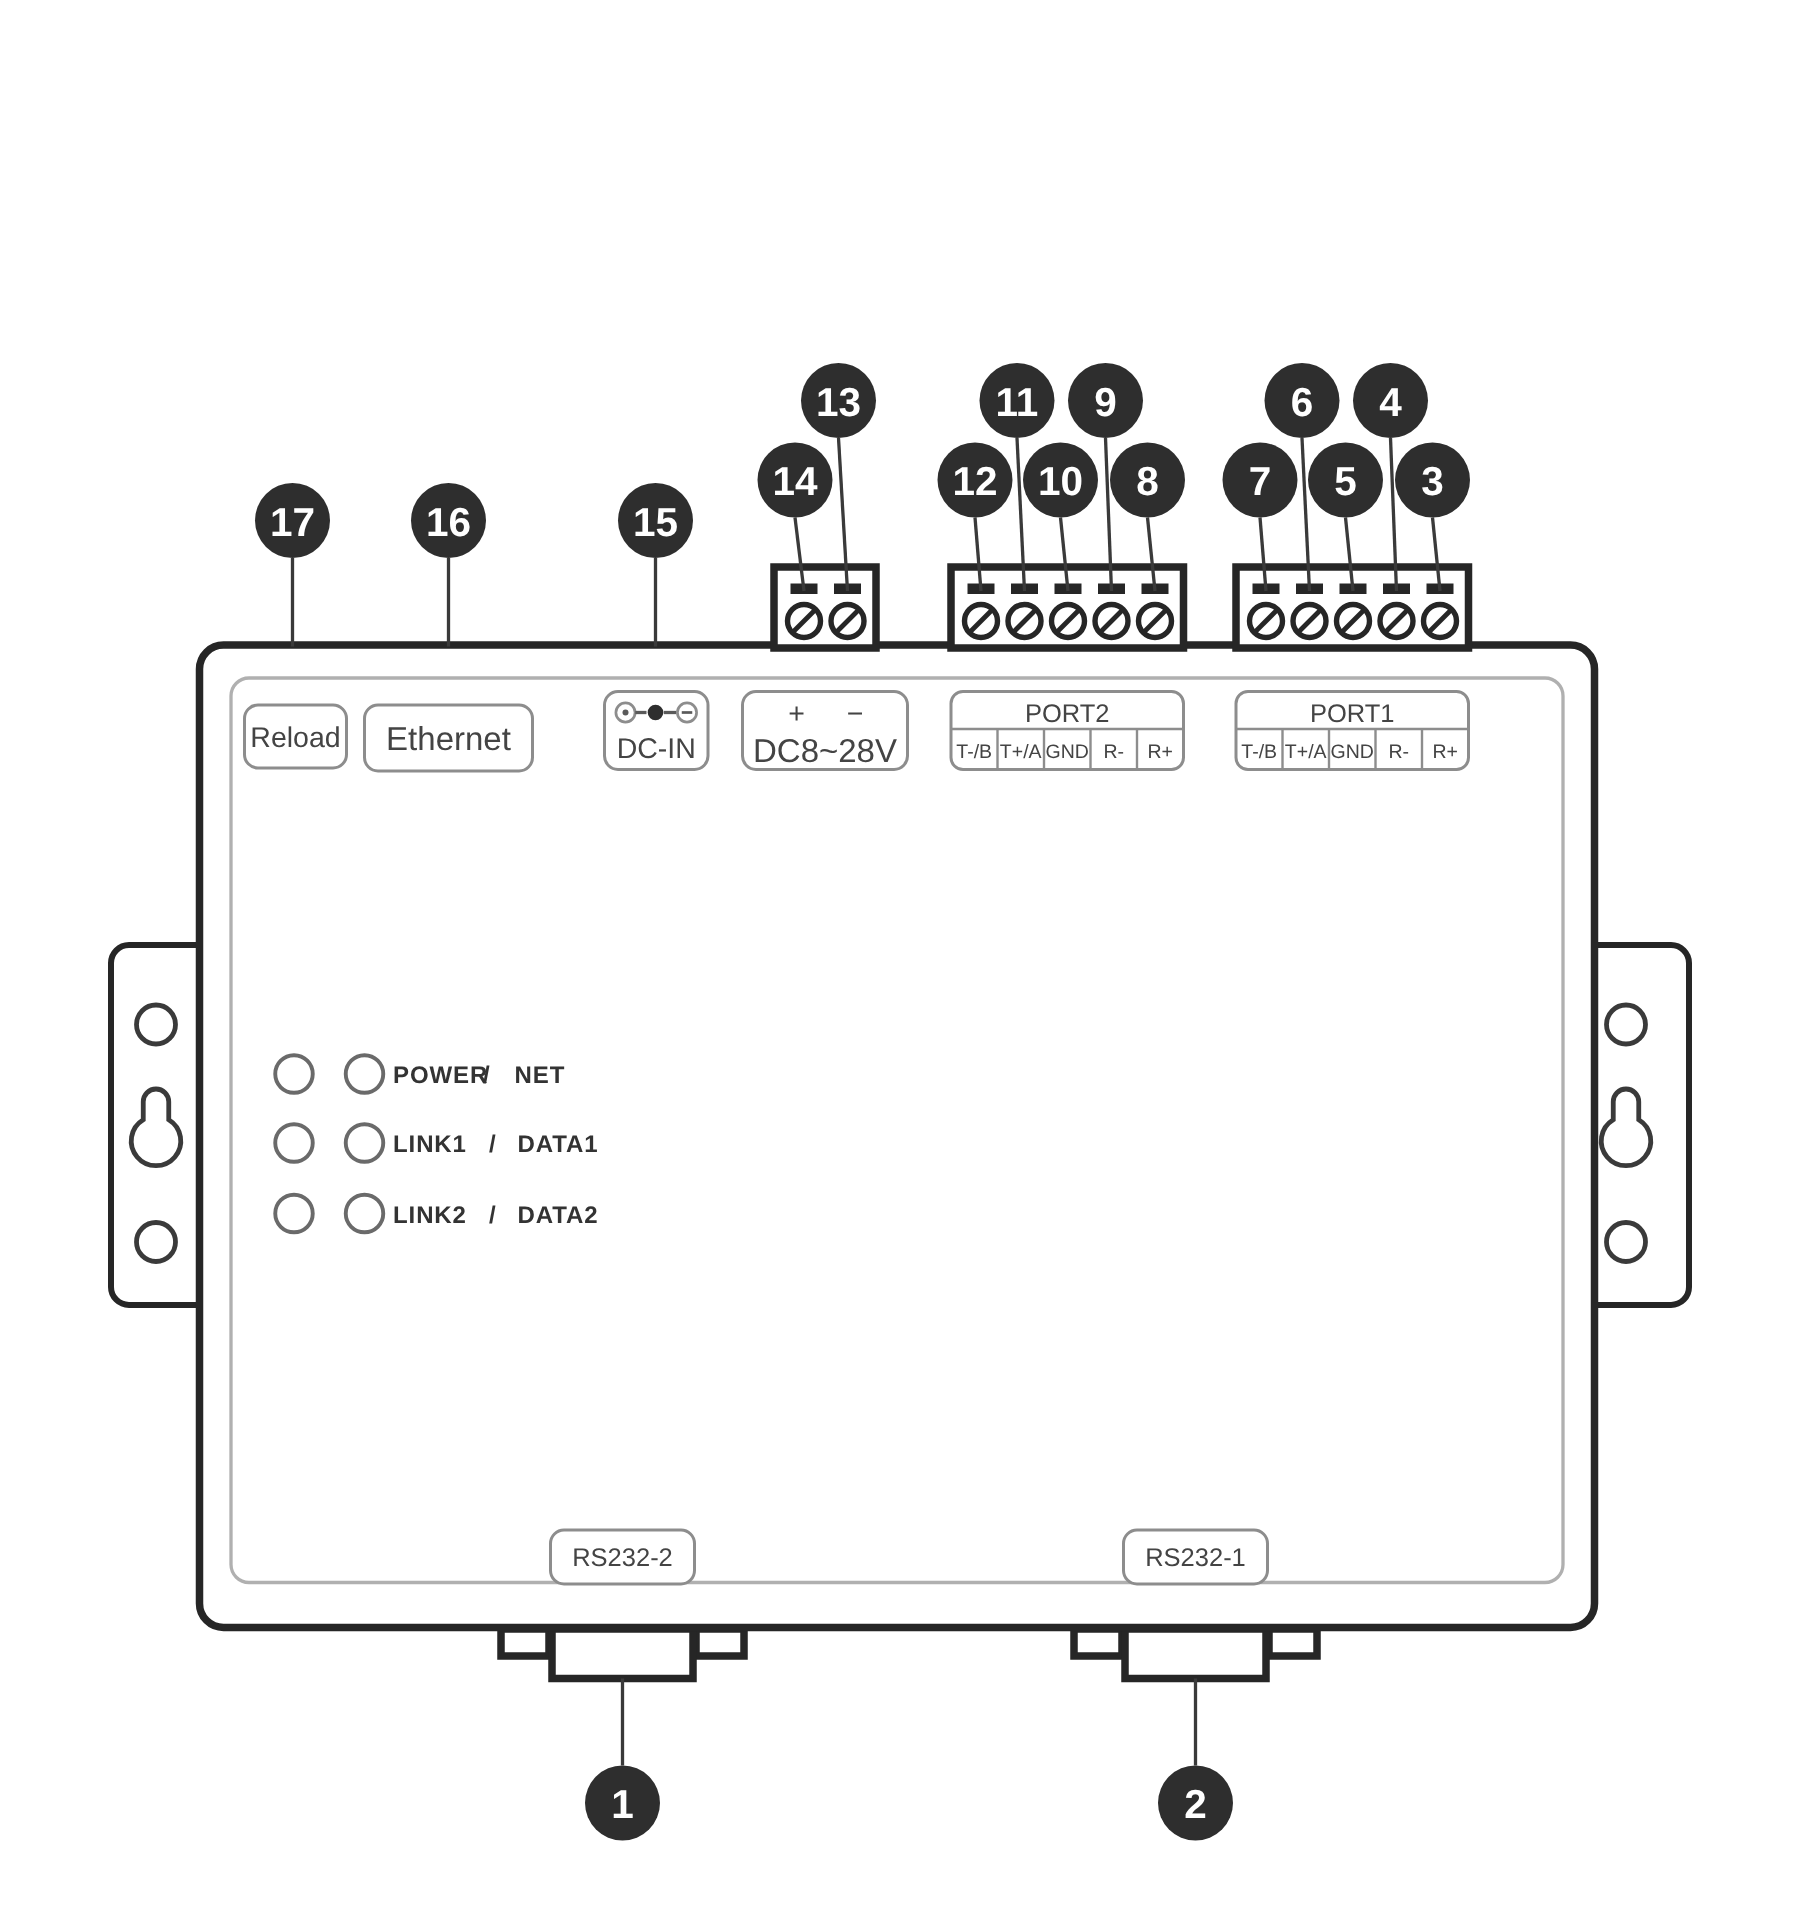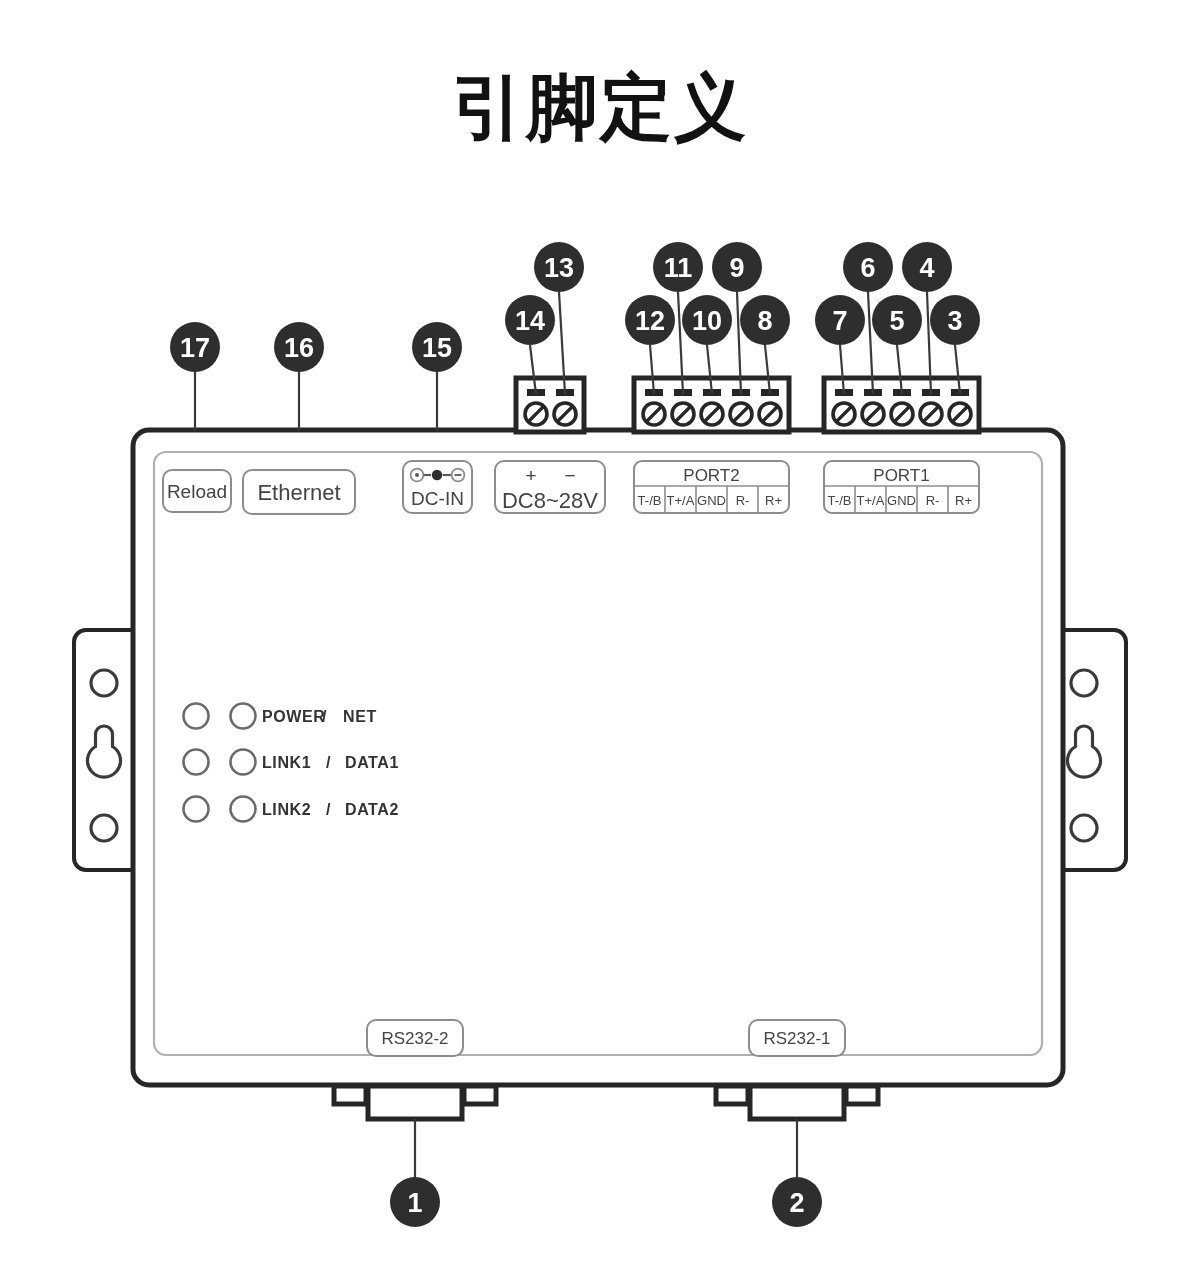--- a/index.html
+++ b/index.html
@@ -55,21 +55,20 @@
     font-weight: bold;
     fill: #333333;
     letter-spacing: 0.6px;
   }
 </style>
 </head>
 <body>
 
 <div id="page">
 
-  <div id="title">引脚定义</div>
 
   <svg id="art" width="1200" height="1284" viewBox="0 0 1200 1284">
 
     <g>
       <path d="M86 630 h52 v240 h-52 a12 12 0 0 1 -12 -12 v-216 a12 12 0 0 1 12 -12 z" fill="#ffffff" stroke="#262626" stroke-width="4"></path>
       <circle cx="104" cy="683" r="13" fill="#ffffff" stroke="#3a3a3a" stroke-width="3.2"></circle>
       <path d="M104 726 a8.5 8.5 0 0 1 8.5 8.5 v12 a16.5 16.5 0 1 1 -17 0 v-12 a8.5 8.5 0 0 1 8.5 -8.5 z" fill="#ffffff" stroke="#3a3a3a" stroke-width="3.2"></path>
       <circle cx="104" cy="828" r="13" fill="#ffffff" stroke="#3a3a3a" stroke-width="3.2"></circle>
     </g>
 

